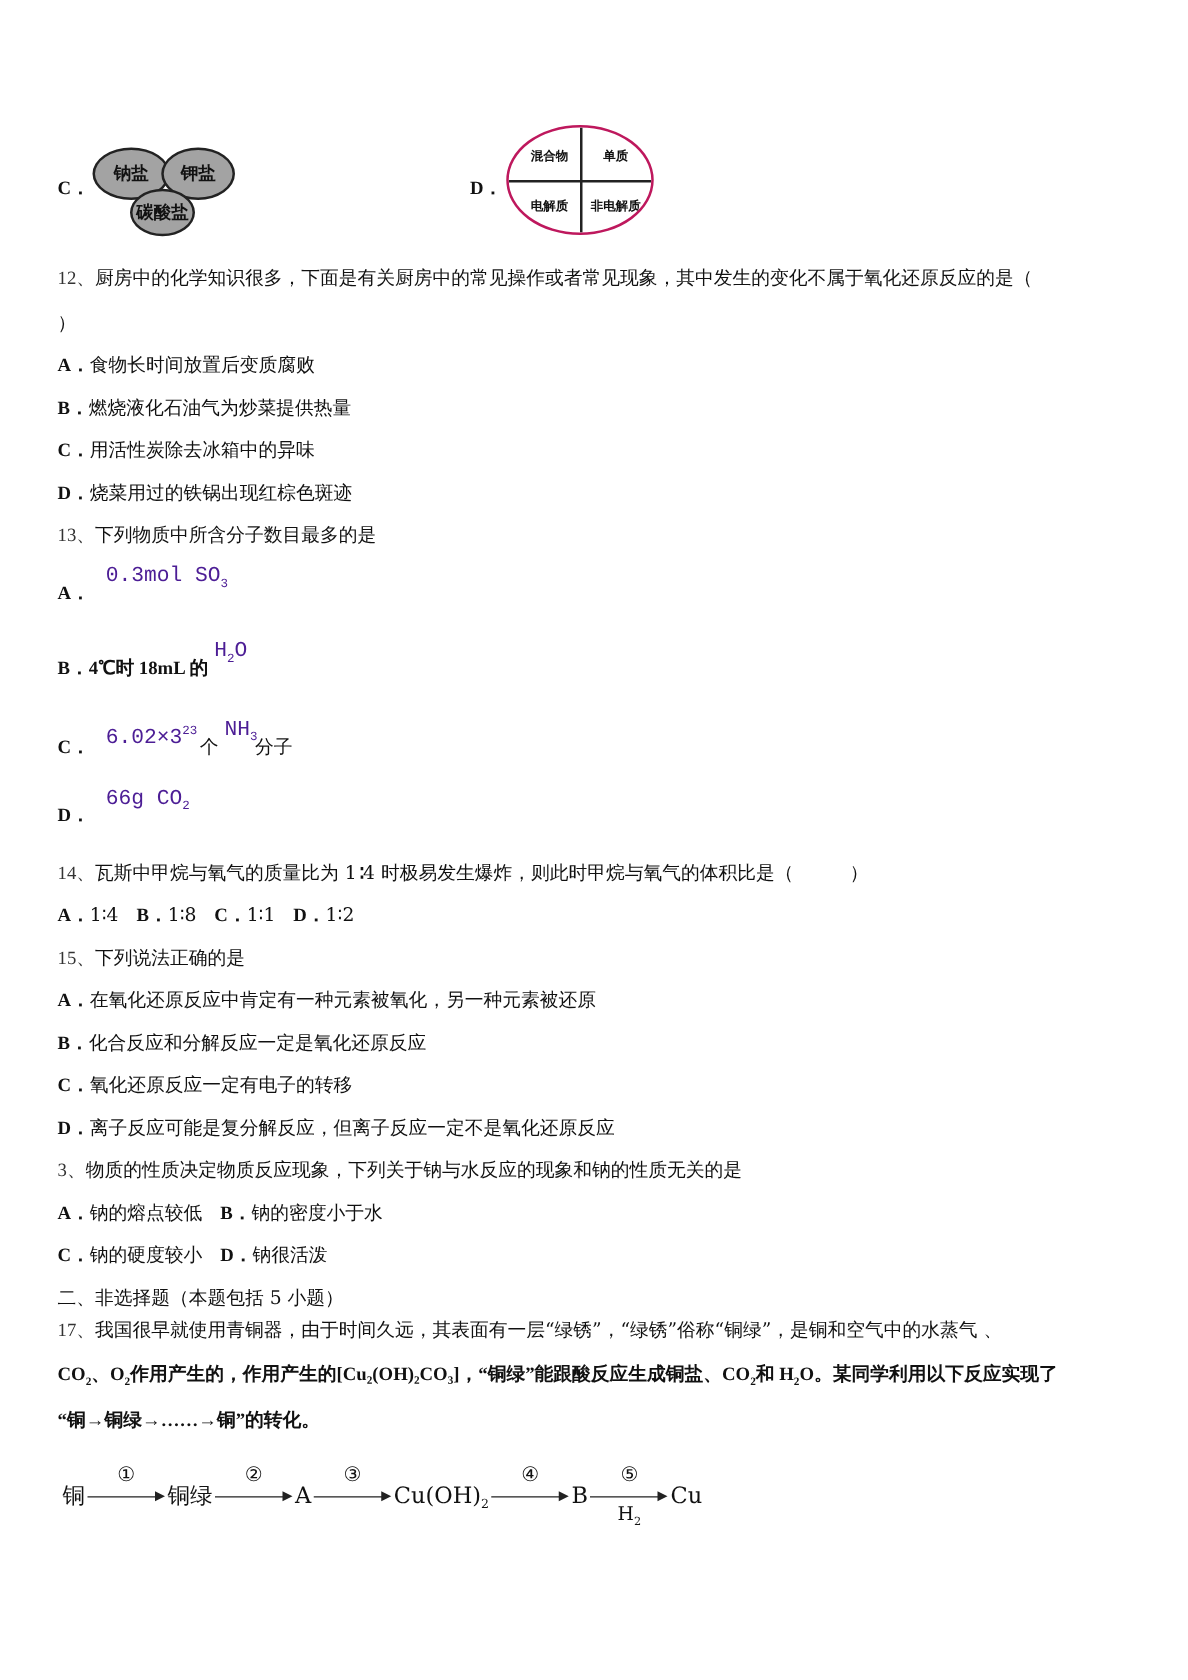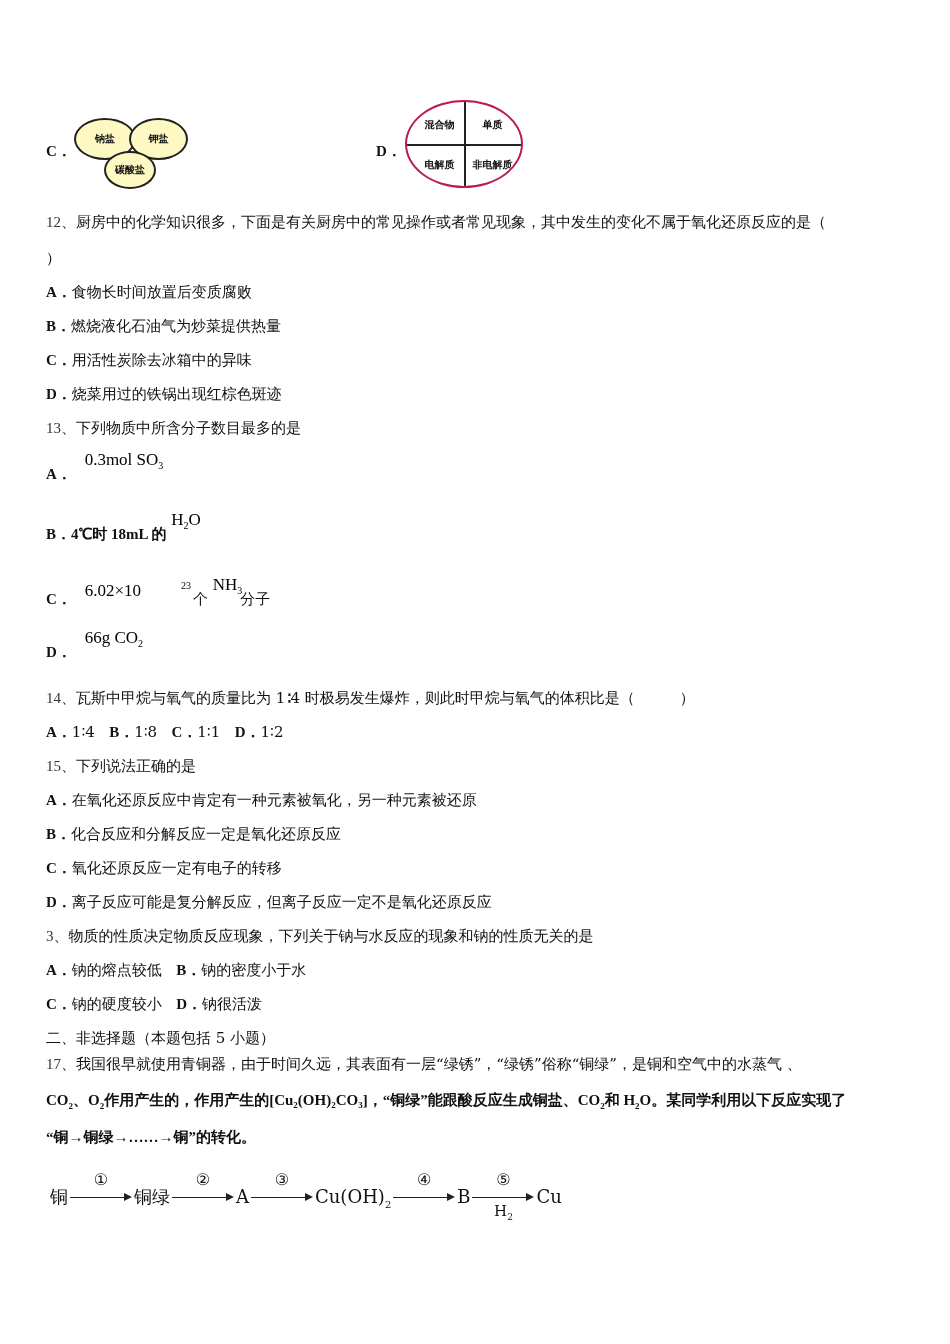--- a/index.html
+++ b/index.html
@@ -5,27 +5,27 @@
     html, body { margin: 0; padding: 0; background: #ffffff; }
     body {
       width: 950px; height: 1344px; position: relative; overflow: hidden;
       font-family: "DejaVu Serif", "Liberation Serif", serif;
       color: #111;
     }
     .abs { position: absolute; white-space: nowrap; }
     .line { font-size: 15px; line-height: 20px; }
     .lbl { font-family: "Liberation Serif", serif; font-weight: bold; font-size: 15px; }
     .qnum { font-family: "Liberation Serif", serif; font-size: 15px; color: #333; }
-    .formula { font-family: Liberation Serif, serif; color: #000000; font-size: 17px; }
+    .formula { font-family: Liberation Mono, monospace; color: #4c1d95; font-size: 17px; }
     .formula sub { font-size: 10px; }
-    .formula sup { font-size: 10px; margin-left: 40px; }
+    .formula sup { font-size: 10px; }
     .bold { font-weight: bold; font-family: "Liberation Serif", serif; }
-    .ell { position: absolute; border: 2px solid #222; border-radius: 50%; background: #fef9c3;
+    .ell { position: absolute; border: 2px solid #222; border-radius: 50%; background: #a3a3a3;
            display: flex; align-items: center; justify-content: center;
-           font-size: 10px; font-weight: bold; font-family: "DejaVu Sans", sans-serif; }
+           font-size: 14px; font-weight: bold; font-family: "DejaVu Sans", sans-serif; }
     .pie { position: absolute; border: 2px solid #be185d; border-radius: 50%; overflow: hidden; }
     .quad { position: absolute; width: 50%; height: 50%; display: flex; align-items: center;
             justify-content: center; font-size: 10px; font-weight: bold; font-family: "DejaVu Sans", sans-serif; }
     .scheme { position: absolute; left: 50px; top: 1172px; height: 56px; display: flex; align-items: flex-start;
               font-family: "DejaVu Serif", serif; font-size: 18px; }
     .node { padding-top: 14px; line-height: 22px; }
     .arrow { position: relative; width: 62px; height: 50px; margin: 0 2px; }
     .arrow .num { position: absolute; top: -2px; left: 0; right: 0; text-align: center; font-size: 16px; }
     .arrow .shaft { position: absolute; top: 25px; left: 0; right: 6px; border-top: 1.5px solid #222; }
     .arrow .head { position: absolute; top: 21px; right: 0; width: 0; height: 0;
@@ -69,21 +69,21 @@
 <div class="abs line" style="left:46px; top:452px; height:40px;">
   <span class="lbl" style="position:relative; top:12px;">A．</span>
   <span class="formula" style="position:relative; left:8px; top:-2px;"><span>0.3mol SO</span><sub>3</sub></span>
 </div>
 <div class="abs line" style="left:46px; top:512px; height:40px;">
   <span class="lbl" style="position:relative; top:12px;">B．</span><span class="bold" style="position:relative; top:12px;">4℃时 18mL 的</span>
   <span class="formula" style="position:relative; top:-2px;"><span>H</span><sub>2</sub><span>O</span></span>
 </div>
 <div class="abs line" style="left:46px; top:572px; height:40px;">
   <span class="lbl" style="position:relative; top:12px;">C．</span>
-  <span class="formula" style="position:relative; left:8px; top:4px;"><span>6.02×10</span><sup>23</sup></span><span style="position:relative; left:10px; top:12px;">个</span>
+  <span class="formula" style="position:relative; left:8px; top:4px;"><span>6.02×3</span><sup>23</sup></span><span style="position:relative; left:10px; top:12px;">个</span>
   <span class="formula" style="position:relative; left:10px; top:-2px;margin-top:32px;"><span>NH</span><sub>3</sub></span><span style="position:relative; left:8px; top:12px;">分子</span>
 </div>
 <div class="abs line" style="left:46px; top:630px; height:40px;">
   <span class="lbl" style="position:relative; top:12px;">D．</span>
   <span class="formula" style="position:relative; left:8px; top:-2px;"><span>66g CO</span><sub>2</sub></span>
 </div>
 
 <div class="abs line" style="left:46px; top:688px;">
   <span class="qnum">14、</span><span>瓦斯中甲烷与氧气的质量比为 1∶4 时极易发生爆炸，则此时甲烷与氧气的体积比是（　　　）</span>
 </div>

